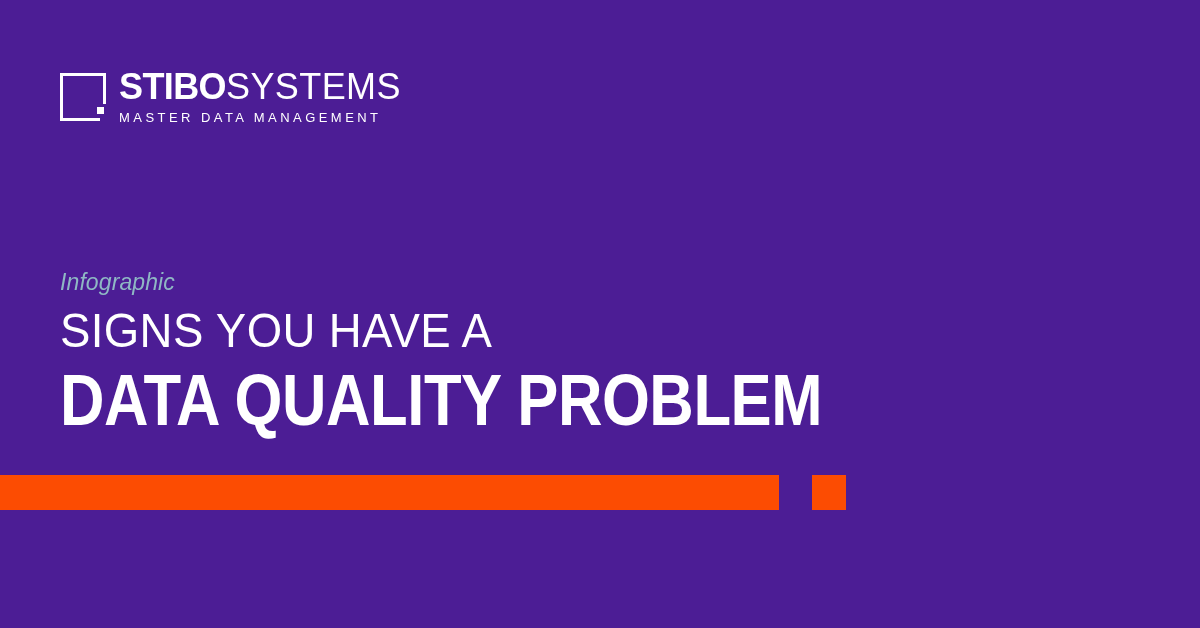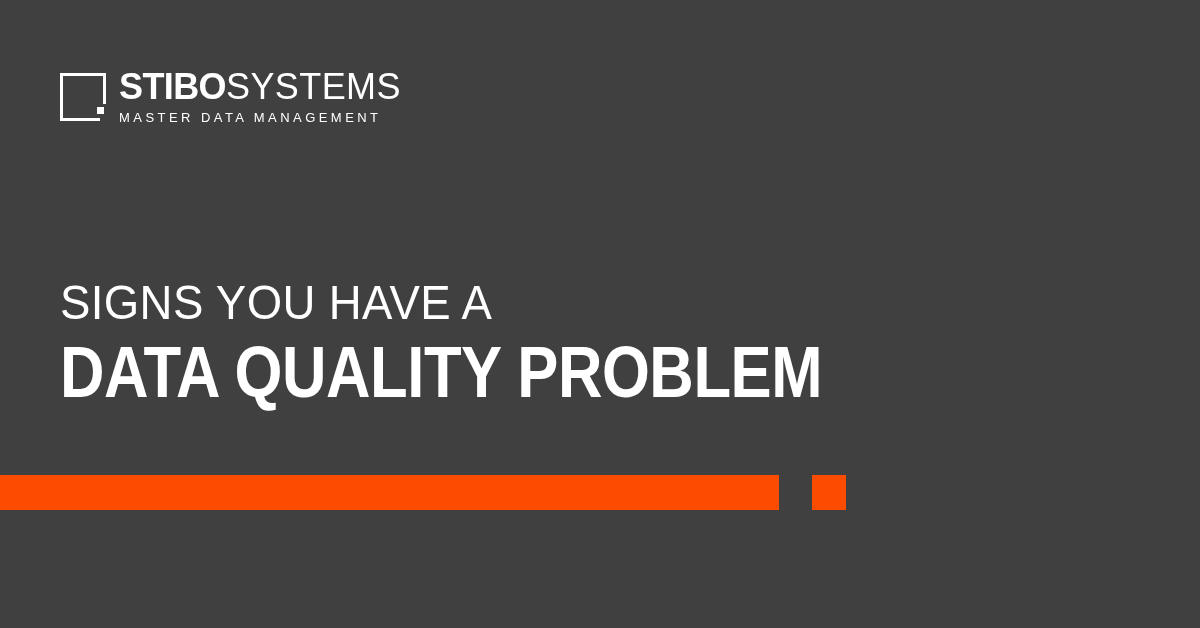--- a/index.html
+++ b/index.html
@@ -12,21 +12,21 @@
     height: 628px;
     overflow: hidden;
     font-family: "Liberation Sans", sans-serif;
     background: #0a4e5d;
   }
 
   .canvas {
     position: relative;
     width: 1200px;
     height: 628px;
-    background: #404040;
+    background: #4c1d95;
     overflow: hidden;
   }
 
   
   .logo {
     position: absolute;
     left: 60px;
     top: 68px;
     display: flex;
     align-items: flex-start;
@@ -165,20 +165,21 @@
     <div class="logo-text">
       <div class="logo-wordmark">
         <span class="wm-bold">STIBO</span><span class="wm-light">SYSTEMS</span>
       </div>
       <div class="logo-tagline">MASTER DATA MANAGEMENT</div>
     </div>
 
   </div>
 
   <div class="headline-block">
+    <div class="eyebrow">Infographic</div>
     <div class="title-line-1">SIGNS YOU HAVE A</div>
     <div class="title-line-2">DATA QUALITY PROBLEM</div>
   </div>
 
   <div class="accent-bar-main"></div>
   <div class="accent-bar-square"></div>
 
 </div>
 
 </body></html>

